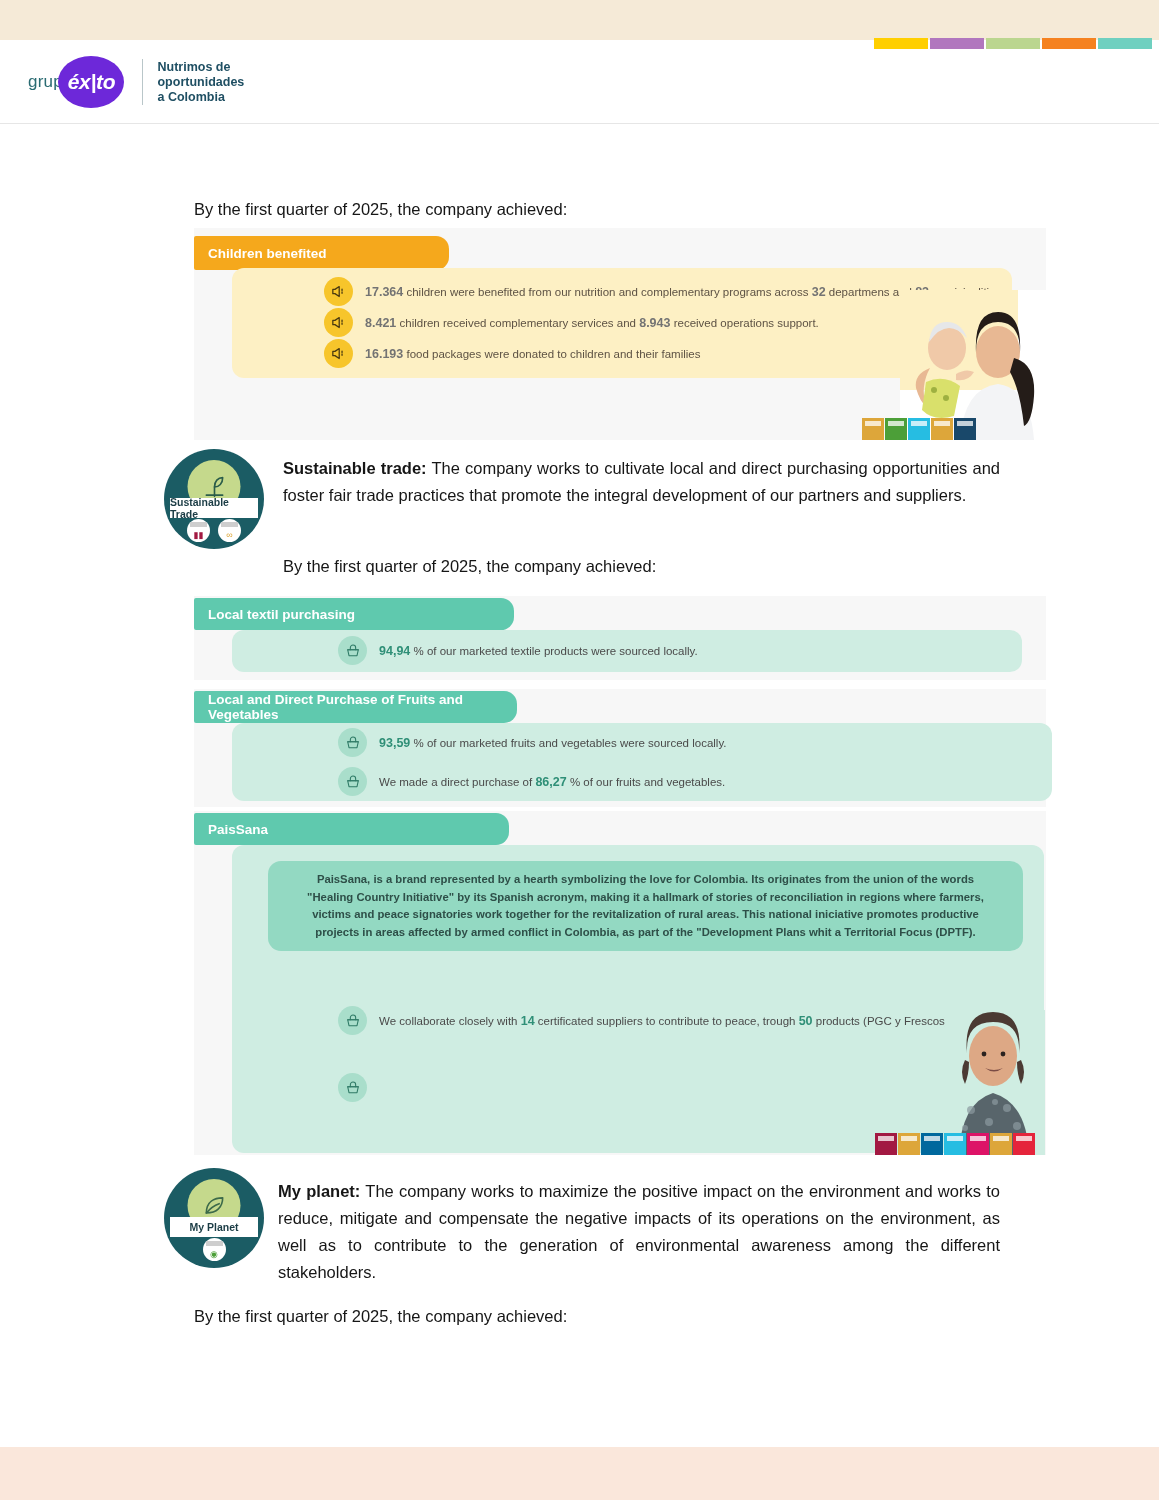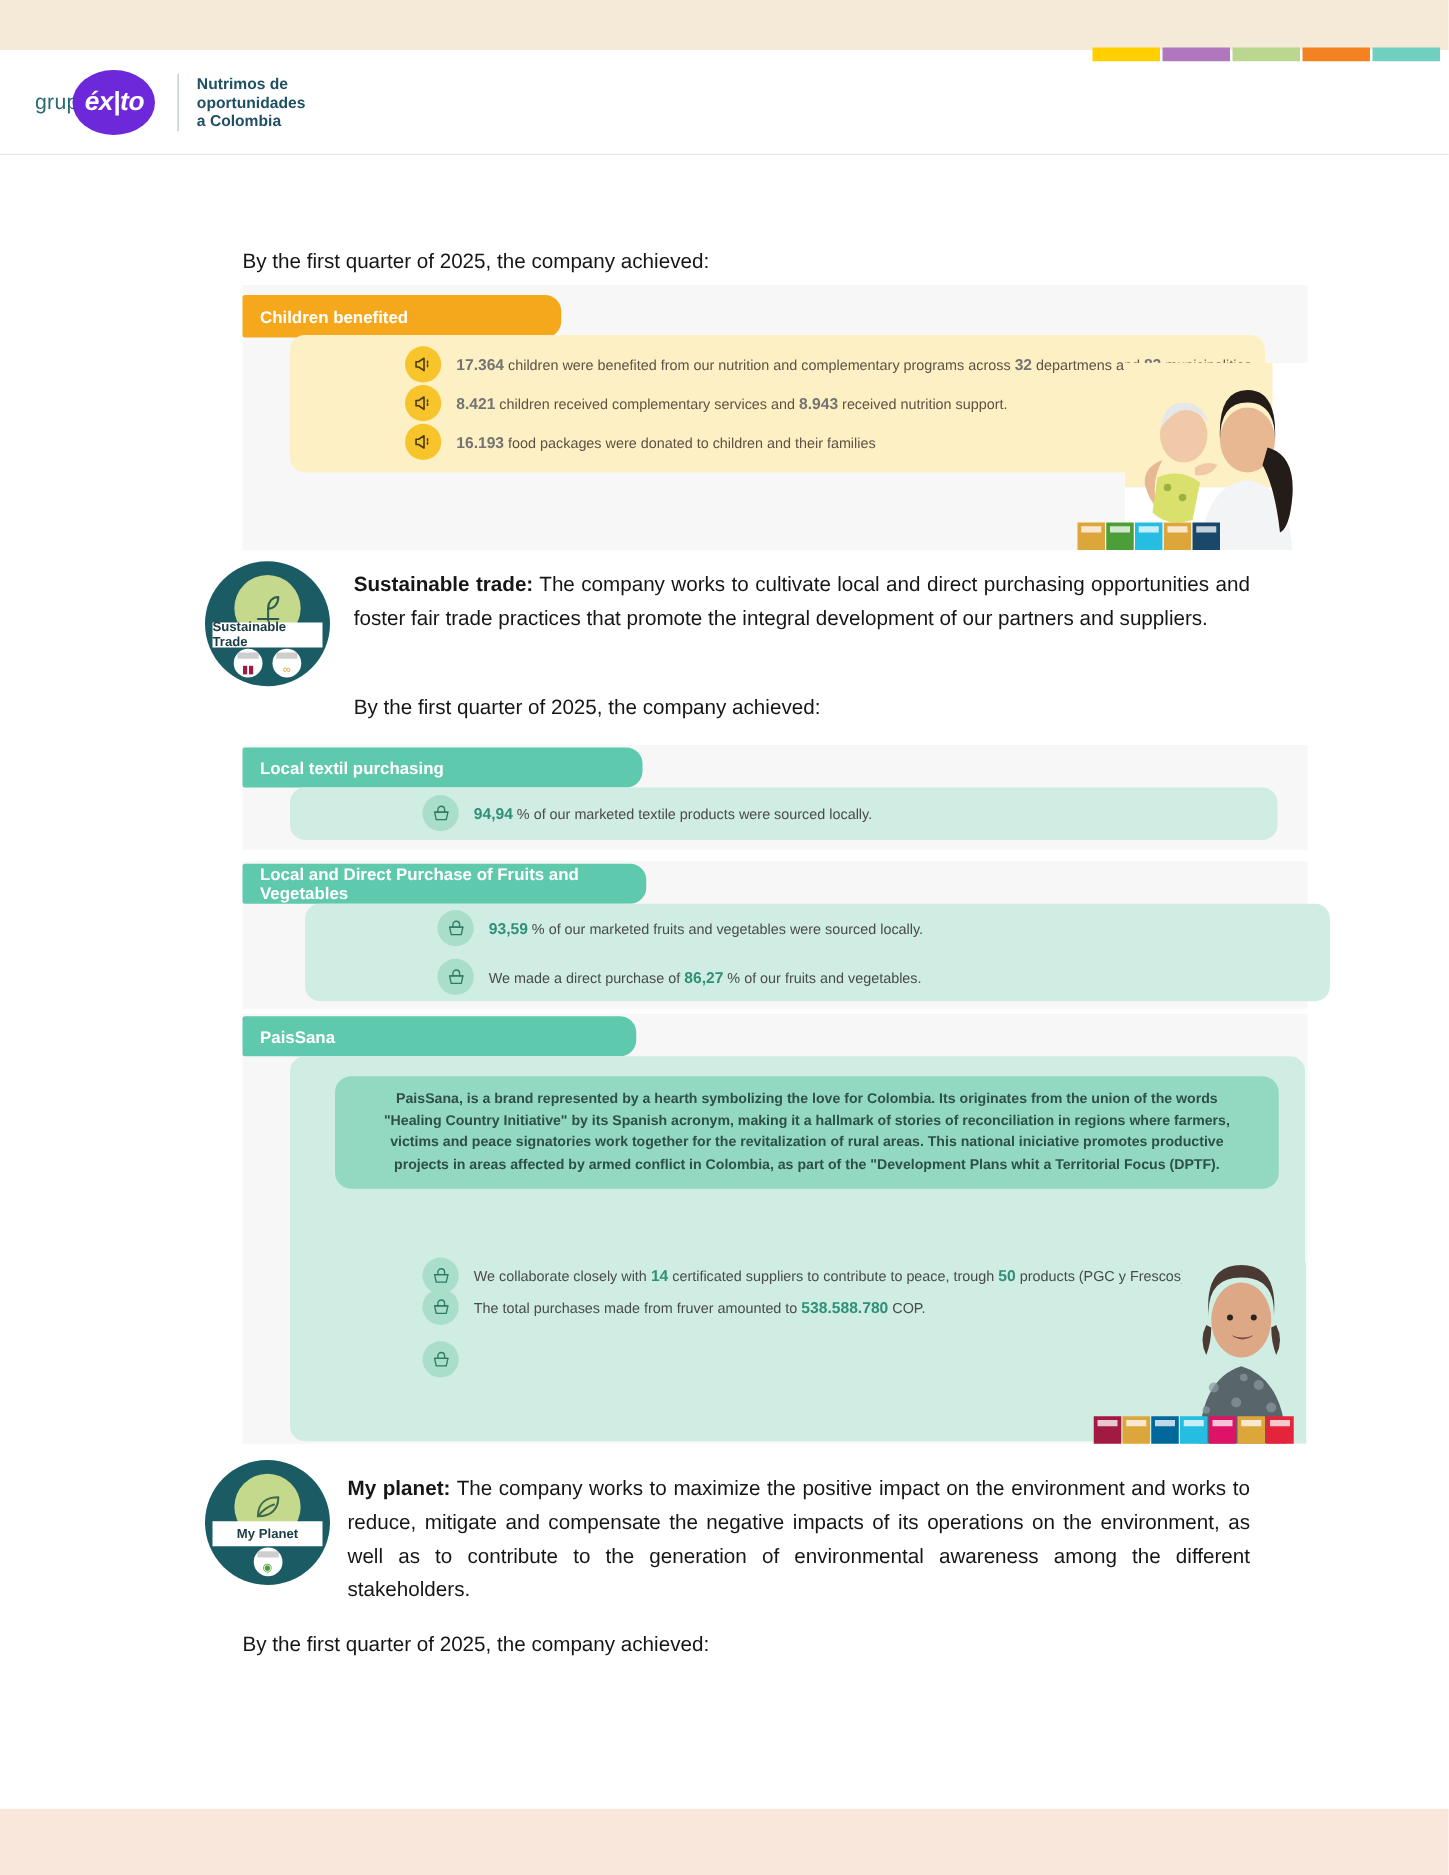--- a/index.html
+++ b/index.html
@@ -63,21 +63,21 @@
   .green .row-icon{background:#A9DECB;}
   .green .row-text{color:#4a4a4a;}
   .green .row-text b{color:#2F8F77;font-size:12.5px;}
 
   .g1-shell{left:194px;top:596px;width:852px;height:84px;}
   .g1-chip{left:194px;top:598px;width:320px;height:32px;}
   .g1-panel{left:232px;top:630px;width:790px;height:42px;}
 
   .g2-shell{left:194px;top:689px;width:852px;height:118px;}
   .g2-chip{left:194px;top:691px;width:323px;height:32px;}
-  .g2-panel{left:244px;top:723px;width:820px;height:78px;}
+  .g2-panel{left:232px;top:723px;width:820px;height:78px;}
 
   .g3-shell{left:194px;top:811px;width:852px;height:344px;}
   .g3-chip{left:194px;top:813px;width:315px;height:32px;}
   .g3-panel{left:232px;top:845px;width:812px;height:308px;}
 
   .paissana-box{
     position:absolute;left:268px;top:861px;width:755px;height:90px;
     background:#93D9C2;border-radius:13px;
     display:flex;align-items:center;justify-content:center;
     box-sizing:border-box;padding:10px 28px;
@@ -183,21 +183,21 @@
     <span class="row-icon">
       <svg width="17" height="17" viewBox="0 0 24 24" fill="none" stroke="#4a3a10" stroke-width="1.8" stroke-linecap="round" stroke-linejoin="round">
         <path d="M4 9v6h3l6 4V5L7 9H4z"></path>
           <path d="M17 8.5v7" stroke-dasharray="2 2"></path>
       </svg>
     </span>
     <span class="row-text">
       <b>8.421</b>
       <span>children received complementary services and</span>
       <b>8.943</b>
-      <span>received nutrition support.</span>
+      <span>received operations support.</span>
     </span>
   </div>
 
   <div class="row" style="left:92px;top:71px;">
     <span class="row-icon">
       <svg width="17" height="17" viewBox="0 0 24 24" fill="none" stroke="#4a3a10" stroke-width="1.8" stroke-linecap="round" stroke-linejoin="round">
         <path d="M4 9v6h3l6 4V5L7 9H4z"></path>
           <path d="M17 8.5v7" stroke-dasharray="2 2"></path>
       </svg>
     </span>
@@ -320,34 +320,20 @@
           <path d="M8 10V7a4 4 0 0 1 8 0v3"></path>
           <path d="M4 10h16"></path>
       </svg>
     </span>
     <span class="row-text">
       <span>We collaborate closely with</span>
       <b>14</b>
       <span>certificated suppliers to contribute to peace, trough</span>
       <b>50</b>
       <span>products (PGC y Frescos).</span>
-    </span>
-  </div>
-  <div class="row" style="left:106px;top:186px;">
-    <span class="row-icon">
-      <svg width="16" height="16" viewBox="0 0 24 24" fill="none" stroke="#2F7A66" stroke-width="1.6" stroke-linecap="round" stroke-linejoin="round">
-        <path d="M4 10h16l-2 9H6z"></path>
-          <path d="M8 10V7a4 4 0 0 1 8 0v3"></path>
-          <path d="M4 10h16"></path>
-      </svg>
-    </span>
-    <span class="row-text">
-      <span>The total purchases made from fruver amounted to</span>
-      <b>538.588.780</b>
-      <span>COP.</span>
     </span>
   </div>
   <div class="row" style="left:106px;top:228px;">
     <span class="row-icon">
       <svg width="16" height="16" viewBox="0 0 24 24" fill="none" stroke="#2F7A66" stroke-width="1.6" stroke-linecap="round" stroke-linejoin="round">
         <path d="M4 10h16l-2 9H6z"></path>
           <path d="M8 10V7a4 4 0 0 1 8 0v3"></path>
           <path d="M4 10h16"></path>
       </svg>
     </span>

